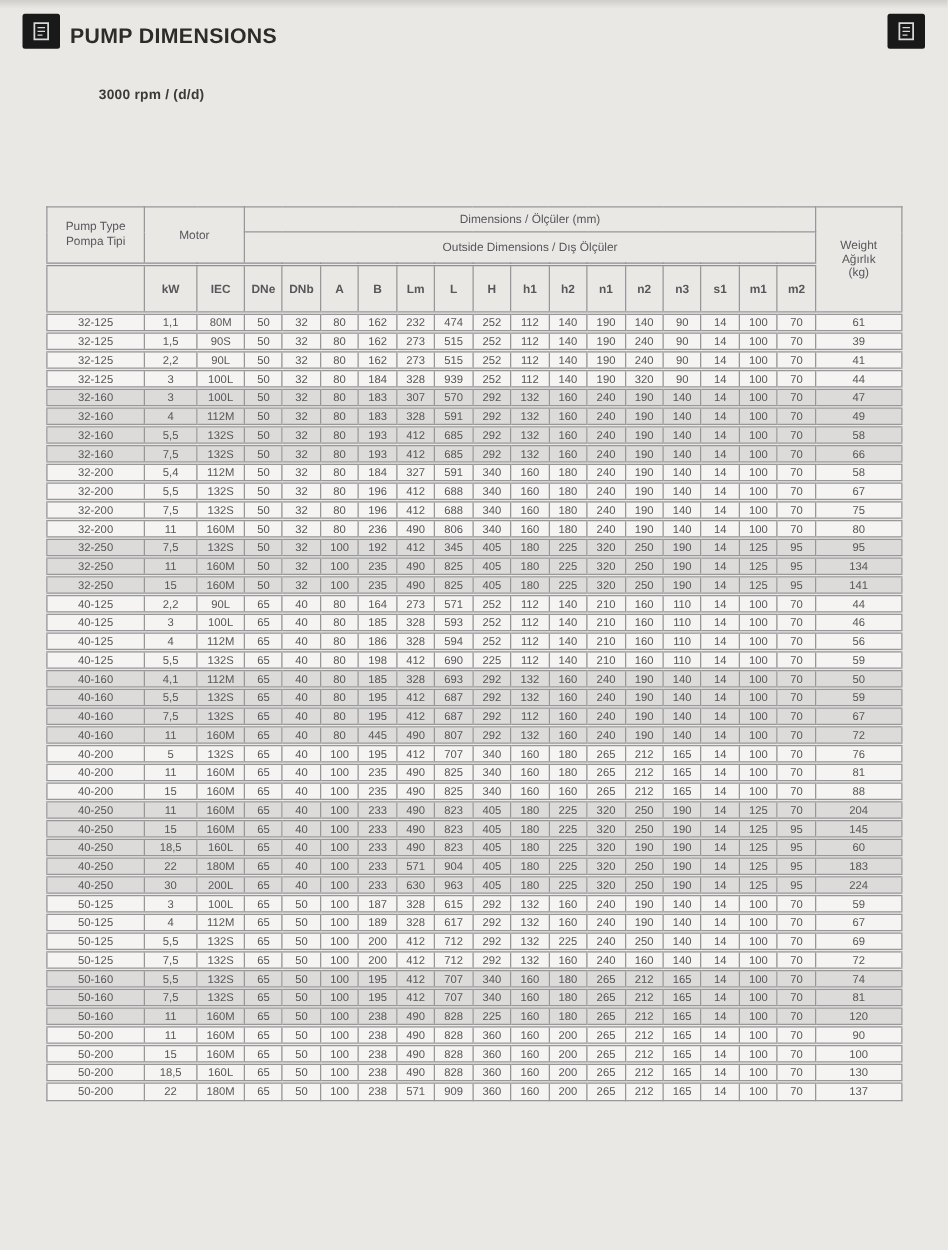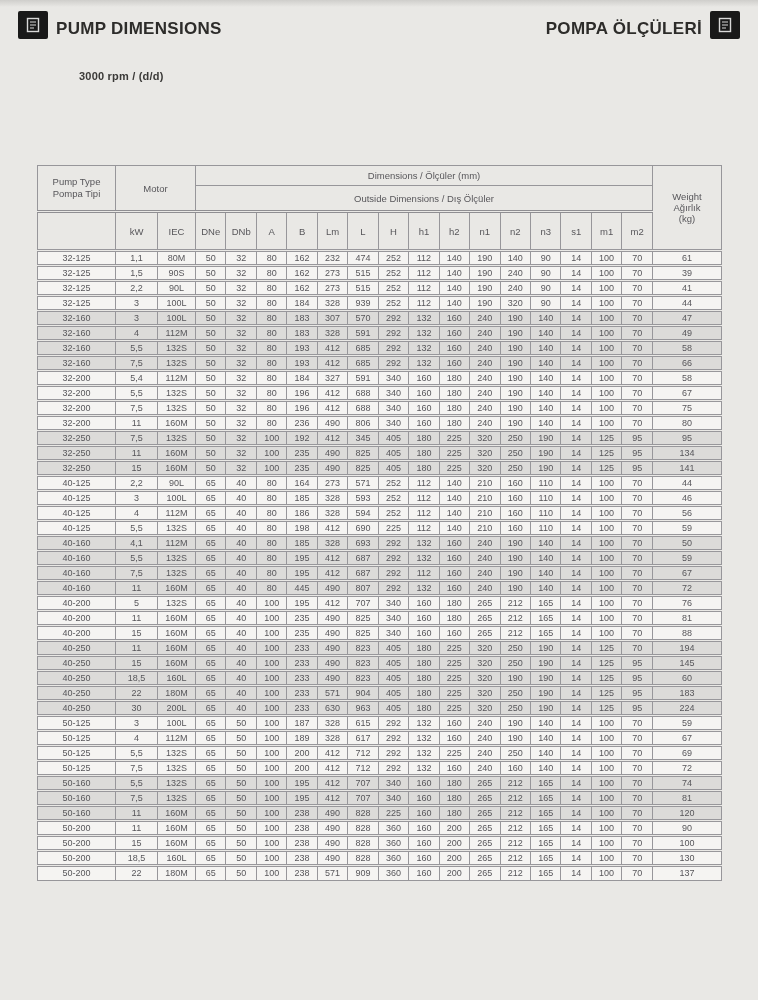--- a/index.html
+++ b/index.html
@@ -41,21 +41,21 @@
   }
   th, td {
     border:1px solid #97969a;
     color:#57565a;
     text-align:center; vertical-align:middle;
     overflow:hidden; white-space:nowrap;
   }
   thead th { font-weight:normal; font-size:9.5px; background:#e9e8e5; }
   .hrow-1 th { height:20px; }
   .hrow-2 th { height:26px; }
-  .hrow-3 th { height:39px; }
+  .hrow-3 th { height:39px;font-weight:bold; }
   .dbl-bottom { border-bottom:3px double #8f8e92; }
   tbody td {
     font-size:9px; height:14.8px; padding:1px 0;
     background:#f5f4f2;
     border-top:3px double #98979b;
   }
   tbody td:first-child { font-size:9px; }
   tr.shaded td { background:#dcdbd9; }
   .c-pump   { width:78px; }
   .c-kw     { width:42px; }
@@ -75,21 +75,20 @@
       <svg width="18" height="18" viewBox="0 0 18 18">
         <rect x="3.5" y="2.5" width="11" height="13" fill="none" stroke="#d8d8d8" stroke-width="1.4"></rect>
         <line x1="6" y1="6" x2="12" y2="6" stroke="#d8d8d8" stroke-width="1"></line>
         <line x1="6" y1="9" x2="12" y2="9" stroke="#d8d8d8" stroke-width="1"></line>
         <line x1="6" y1="12" x2="10" y2="12" stroke="#d8d8d8" stroke-width="1"></line>
       </svg>
     </span>
     <span class="title">PUMP DIMENSIONS</span>
   </div>
   <div class="h-group">
-    <span class="title">POMPA ÖLÇÜLERİ</span>
     <span class="badge-icon">
       <svg width="18" height="18" viewBox="0 0 18 18">
         <rect x="3.5" y="2.5" width="11" height="13" fill="none" stroke="#d8d8d8" stroke-width="1.4"></rect>
         <line x1="6" y1="6" x2="12" y2="6" stroke="#d8d8d8" stroke-width="1"></line>
         <line x1="6" y1="9" x2="12" y2="9" stroke="#d8d8d8" stroke-width="1"></line>
         <line x1="6" y1="12" x2="10" y2="12" stroke="#d8d8d8" stroke-width="1"></line>
       </svg>
     </span>
   </div>
 </header>
@@ -695,21 +694,21 @@
           <td>823</td>
           <td>405</td>
           <td>180</td>
           <td>225</td>
           <td>320</td>
           <td>250</td>
           <td>190</td>
           <td>14</td>
           <td>125</td>
           <td>70</td>
-          <td>194</td>
+          <td>204</td>
         </tr>
         <tr class="shaded">
           <td>40-250</td>
           <td>15</td>
           <td>160M</td>
           <td>65</td>
           <td>40</td>
           <td>100</td>
           <td>233</td>
           <td>490</td>

